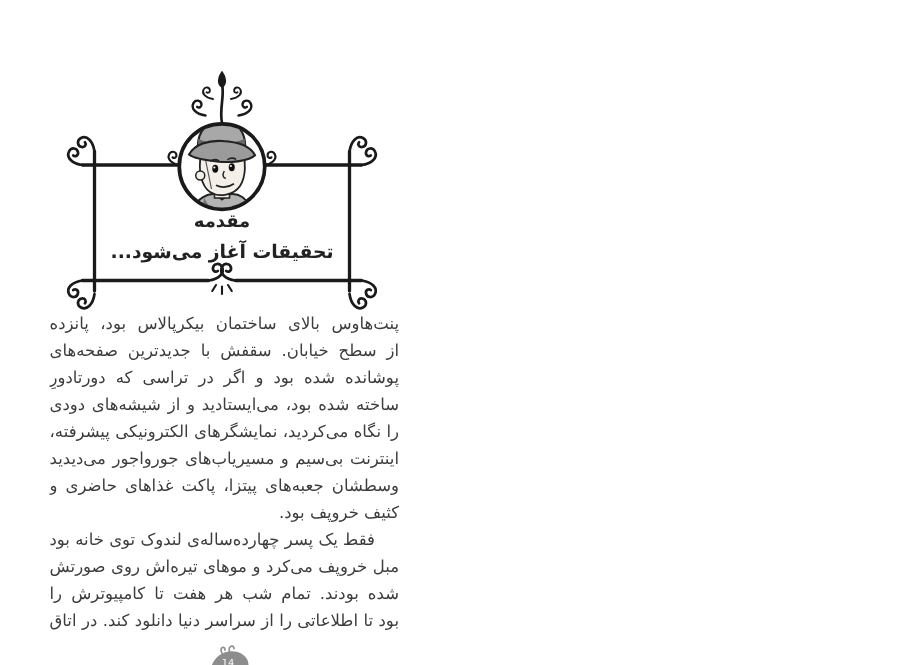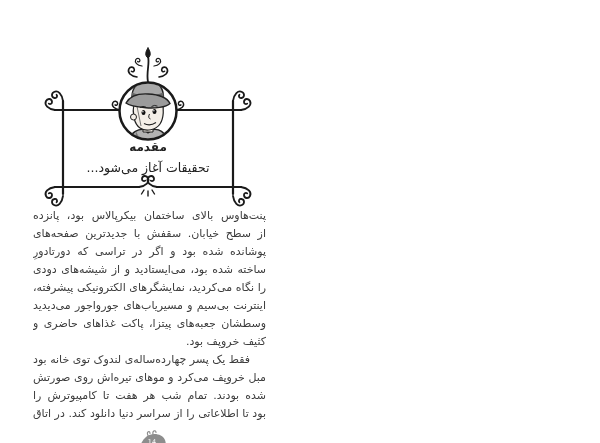--- a/index.html
+++ b/index.html
@@ -9,21 +9,21 @@
   }
   
   .header-svg { position:absolute; left:40px; top:0px; width:220px; height:170px; }
   .frame-title {
     position:absolute; left:63px; top:100px; width:170px;
     text-align:center; direction:rtl; font-size:12px; font-weight:bold;
     color:#222; letter-spacing:0.2px;
   }
   .frame-subtitle {
     position:absolute; left:55px; top:120px; width:186px;
-    text-align:center; direction:rtl; font-size:12.5px; font-weight:normal;
+    text-align:center; direction:rtl; font-size:12.5px; font-weight:bold;
     color:#222;
   }
   
   .text-block {
     position:absolute; left:33px; top:167px; width:233px;
     direction:rtl; color:#3c3c3c; font-size:11px; line-height:18px;
   }
   .line { text-align:justify; text-align-last:justify; height:18px; overflow:hidden; }
   .line-last { text-align:right; text-align-last:right; }
   .line-indent { text-indent:16px; }

